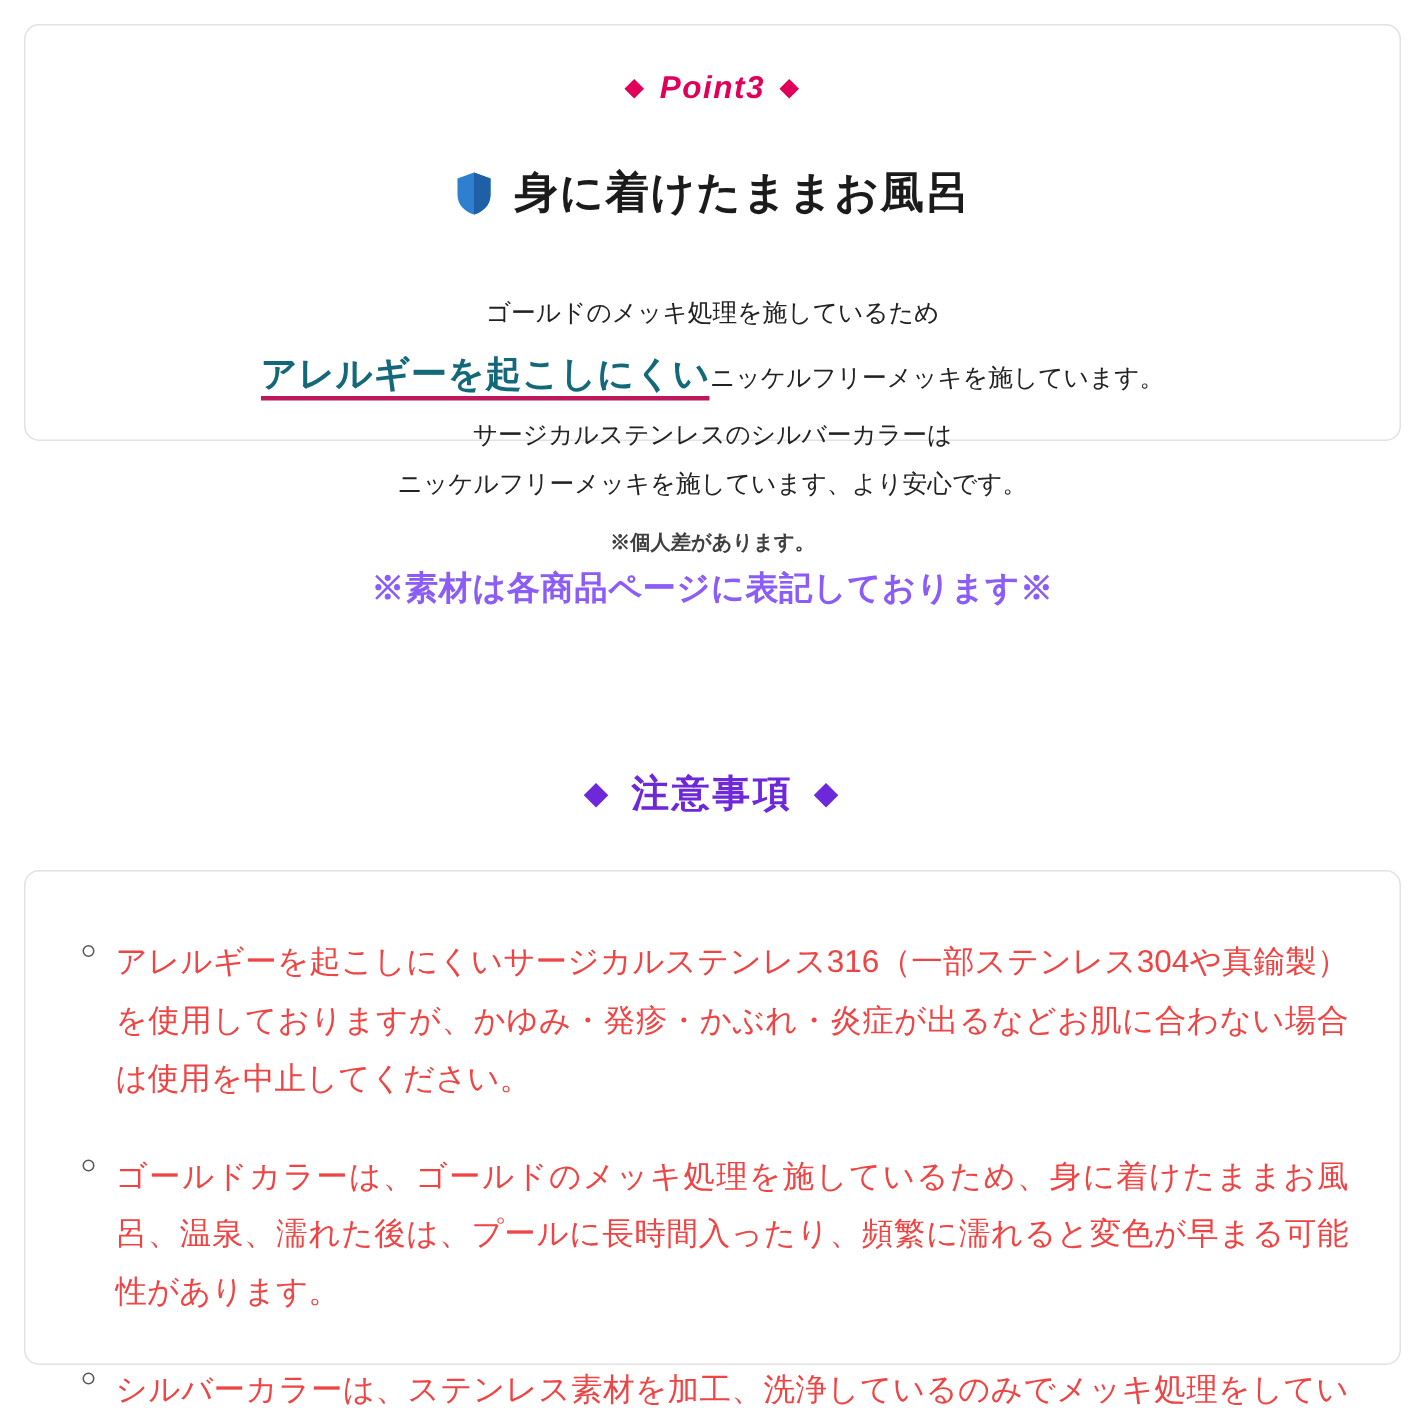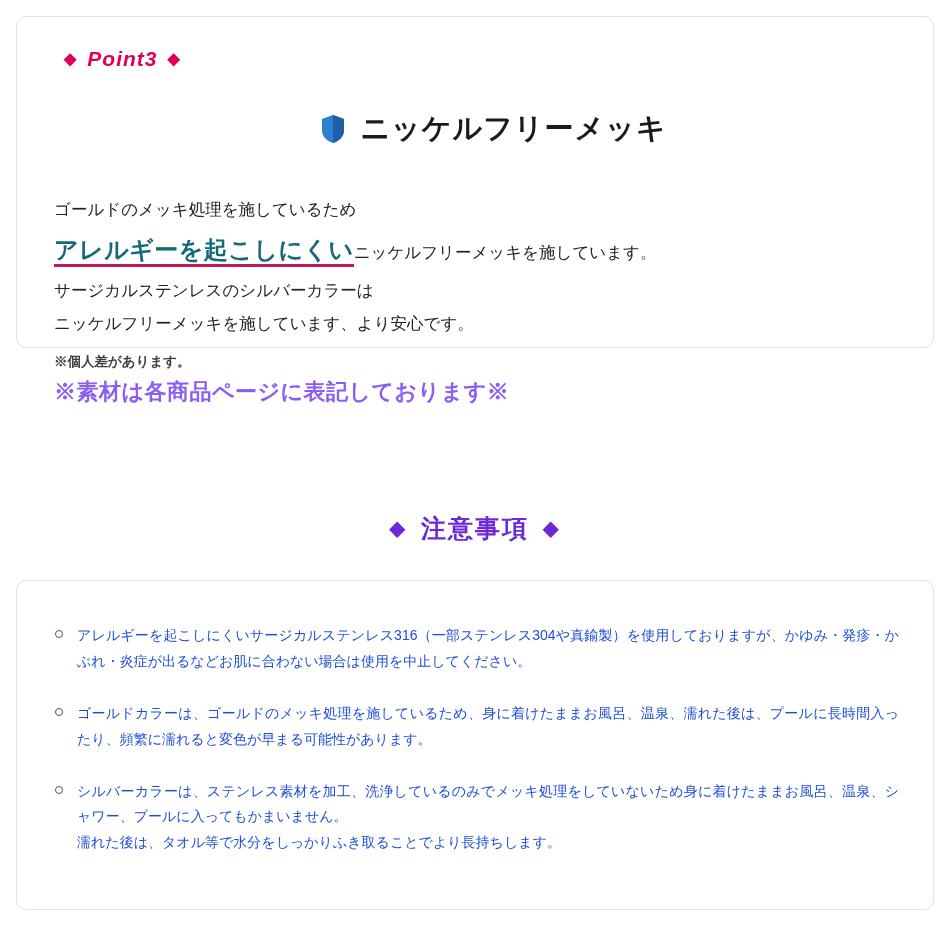--- a/index.html
+++ b/index.html
@@ -20,26 +20,26 @@
     position: relative;
     box-sizing: border-box;
   }
 
   
   .point-card {
     position: absolute;
     left: 16px;
     top: 16px;
     width: 918px;
-    height: 332px;
+    height: 278px;
     box-sizing: border-box;
     border: 1px solid #e2e2e2;
     border-radius: 10px;
     background: #ffffff;
-    padding-left: 37px;
+    text-align: center;
   }
   .point-label {
     margin-top: 30px;
     font-size: 21px;
     font-weight: bold;
     font-style: italic;
     color: #e0005a;
     letter-spacing: 1px;
   }
   .point-label .dia {
@@ -131,23 +131,23 @@
   }
   .notice-list {
     margin: 0;
     padding: 0;
     list-style: none;
   }
   .notice-item {
     position: relative;
     padding-left: 26px;
     margin-bottom: 26px;
-    font-size: 14px;
+    font-size: 21px;
     line-height: 1.85;
-    color: #1d4ed8;
+    color: #ef4444;
     text-align: justify;
   }
   .notice-item .bullet {
     position: absolute;
     left: 4px;
     top: 7px;
     width: 8px;
     height: 8px;
     border: 1px solid #555555;
     border-radius: 50%;
@@ -165,21 +165,21 @@
       <span class="dia">◆</span><span>Point3</span><span class="dia">◆</span>
     </div>
 
     <div class="point-title-row">
       <span class="shield-icon">
         <svg width="26" height="30" viewBox="0 0 26 30" xmlns="http://www.w3.org/2000/svg">
           <path d="M13 1 L24 5 L24 16 C24 23 18.5 27.5 13 29 C7.5 27.5 2 23 2 16 L2 5 Z" fill="#2f7fd1"></path>
           <path d="M13 1 L24 5 L24 16 C24 23 18.5 27.5 13 29 Z" fill="#1f5fa6"></path>
         </svg>
       </span>
-      <span class="point-title">ニッケルフリーメッキ</span>
+      <span class="point-title">身に着けたままお風呂</span>
     </div>
 
     <div class="body-lines">
       <div>ゴールドのメッキ処理を施しているため</div>
       <div class="line-emph-row">
         <span class="emph">アレルギーを起こしにくい</span><span>ニッケルフリーメッキを施しています。</span>
       </div>
       <div>サージカルステンレスのシルバーカラーは</div>
       <div>ニッケルフリーメッキを施しています、より安心です。</div>
     </div>

